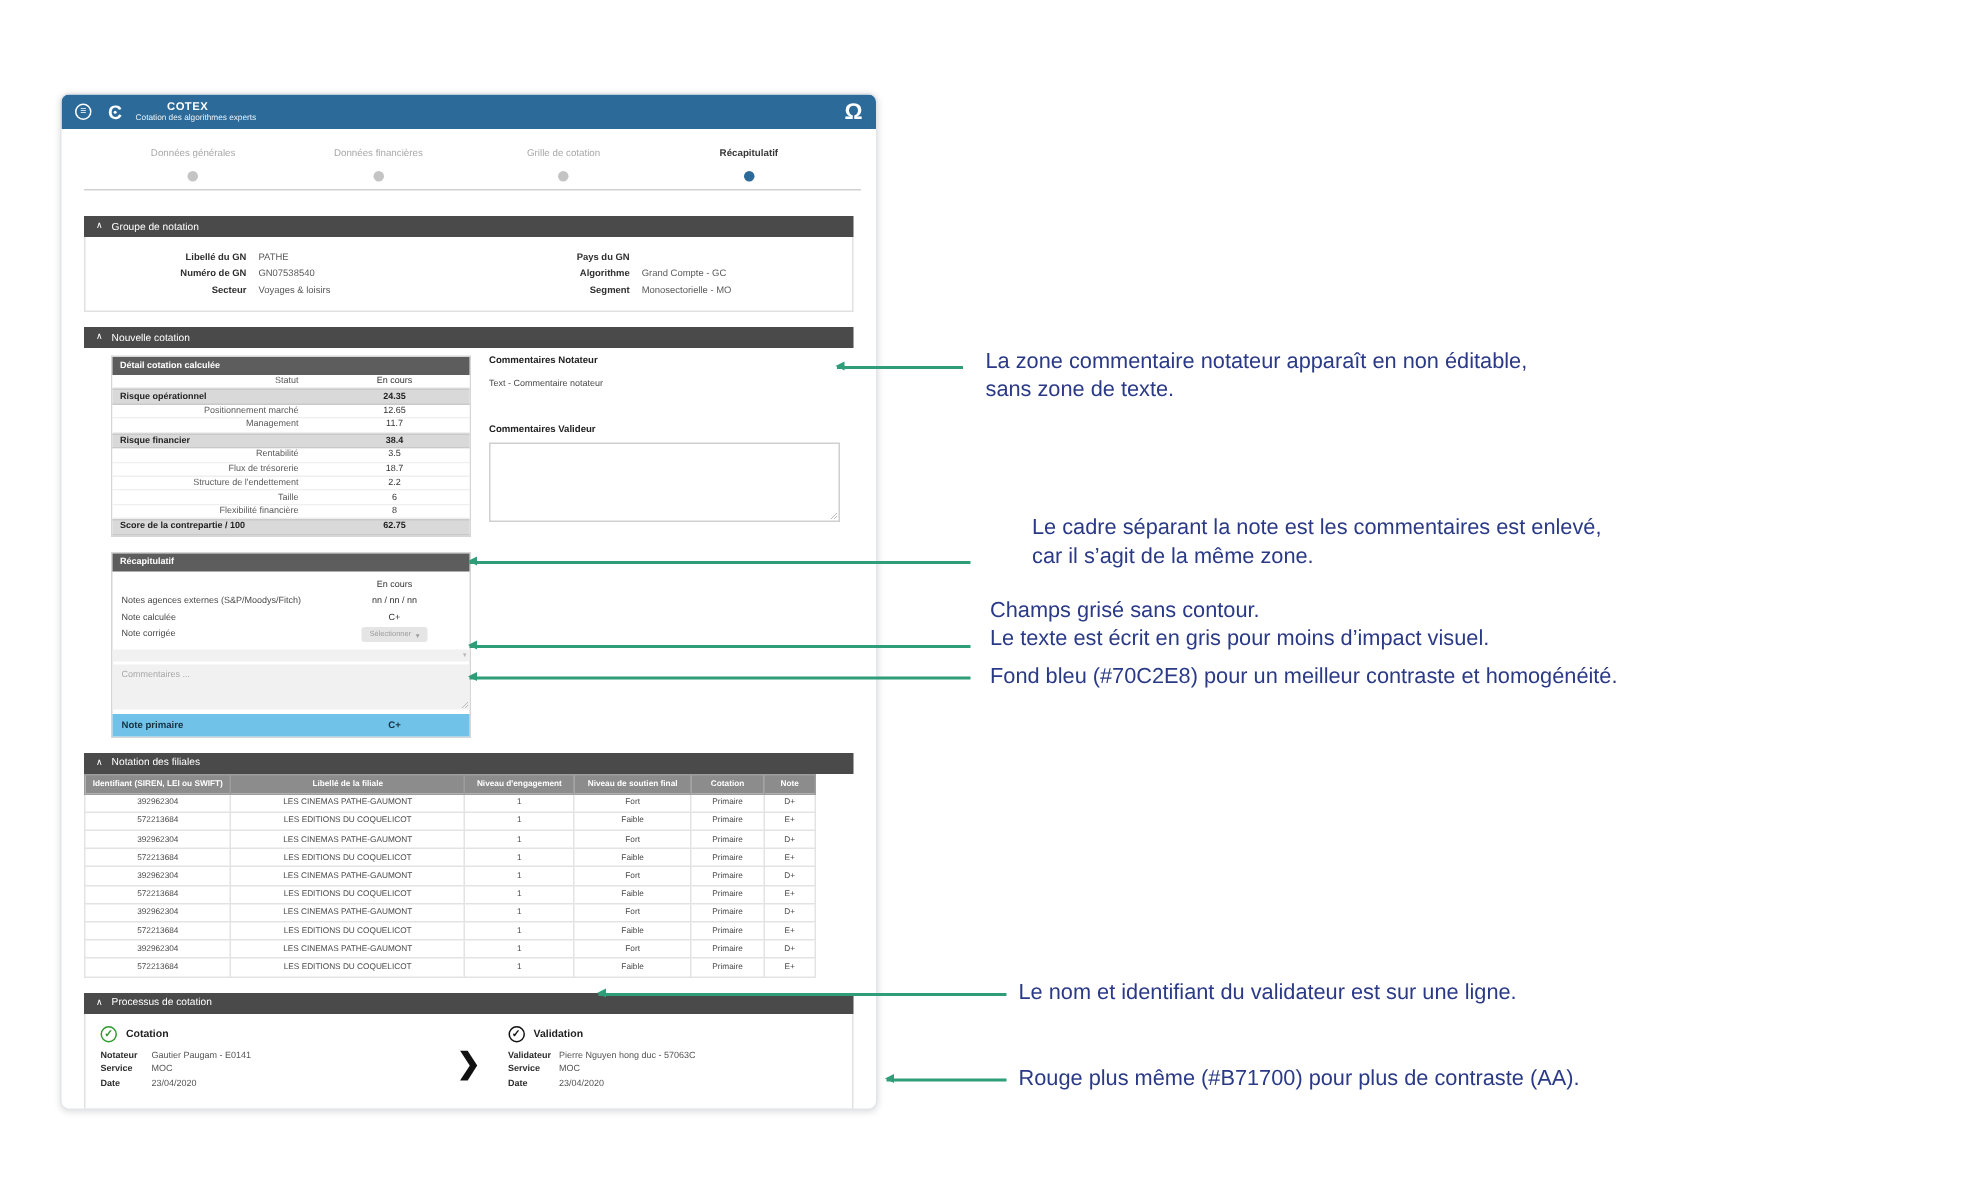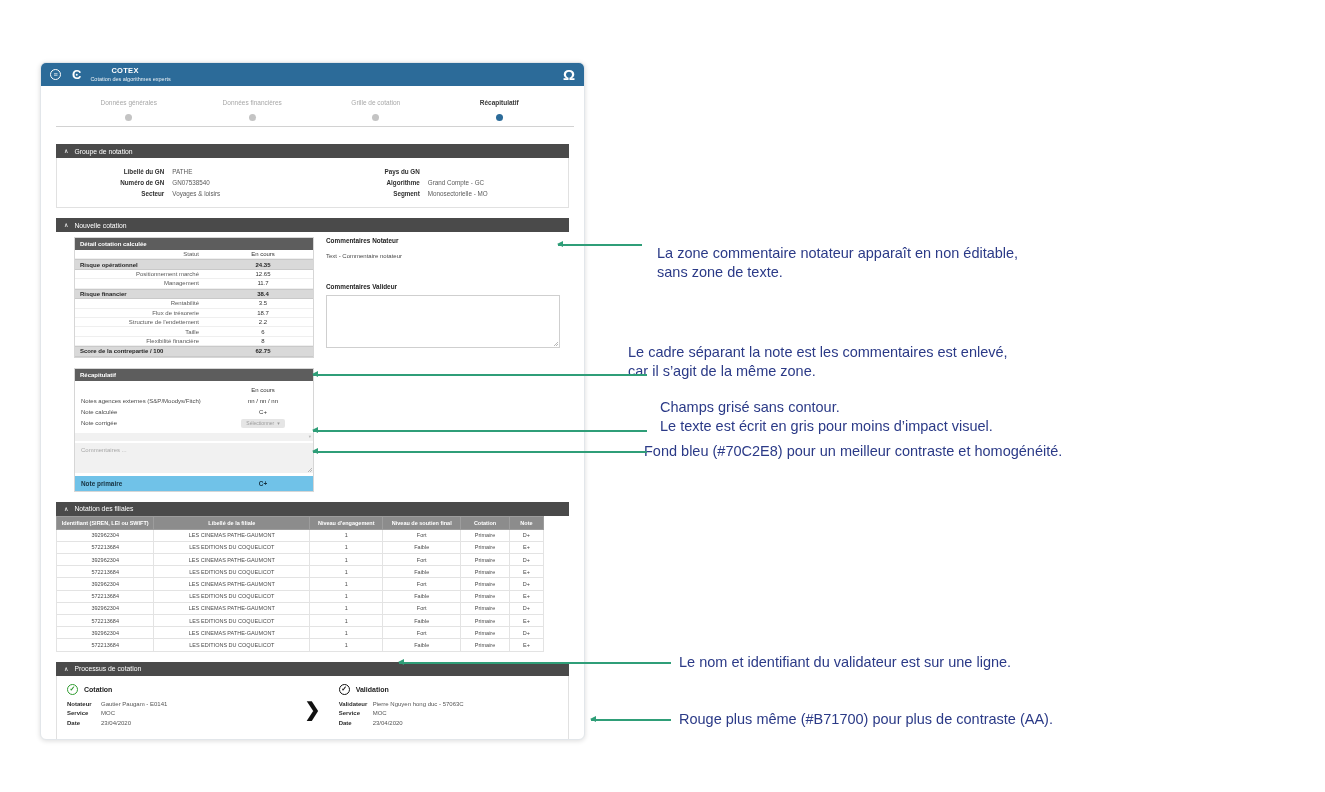--- a/index.html
+++ b/index.html
@@ -471,27 +471,27 @@
               <span class="pval">23/04/2020</span>
             </div>
           </div>
       </div>
     </div>
 
   </div>
 
 </div>
 
-<div class="note" style="left:657px;top:244px;">La zone commentaire notateur apparaît en non éditable,
+<div class="note" style="left:657px;top:232px;">La zone commentaire notateur apparaît en non éditable,
 sans zone de texte.</div>
-<div class="note" style="left:628px;top:343px;">Le cadre séparant la note est les commentaires est enlevé,
+<div class="note" style="left:688px;top:343px;">Le cadre séparant la note est les commentaires est enlevé,
  car il s’agit de la même zone.</div>
 <div class="note" style="left:660px;top:398px;">Champs grisé sans contour.
 Le texte est écrit en gris pour moins d’impact visuel.</div>
-<div class="note" style="left:644px;top:442px;">Fond bleu (#70C2E8) pour un meilleur contraste et homogénéité.</div>
+<div class="note" style="left:660px;top:442px;">Fond bleu (#70C2E8) pour un meilleur contraste et homogénéité.</div>
 <div class="note" style="left:679px;top:653px;">Le nom et identifiant du validateur est sur une ligne.</div>
 <div class="note" style="left:679px;top:710px;">Rouge plus même (#B71700) pour plus de contraste (AA).</div>
 
 <div class="arrow" style="left:558px;top:244px;width:84px;"></div>
 <div class="arrow" style="left:313px;top:374px;width:334px;"></div>
 <div class="arrow" style="left:313px;top:430px;width:334px;"></div>
 <div class="arrow" style="left:313px;top:451px;width:334px;"></div>
 <div class="arrow" style="left:399px;top:662px;width:272px;"></div>
 <div class="arrow" style="left:591px;top:719px;width:80px;"></div>
 

